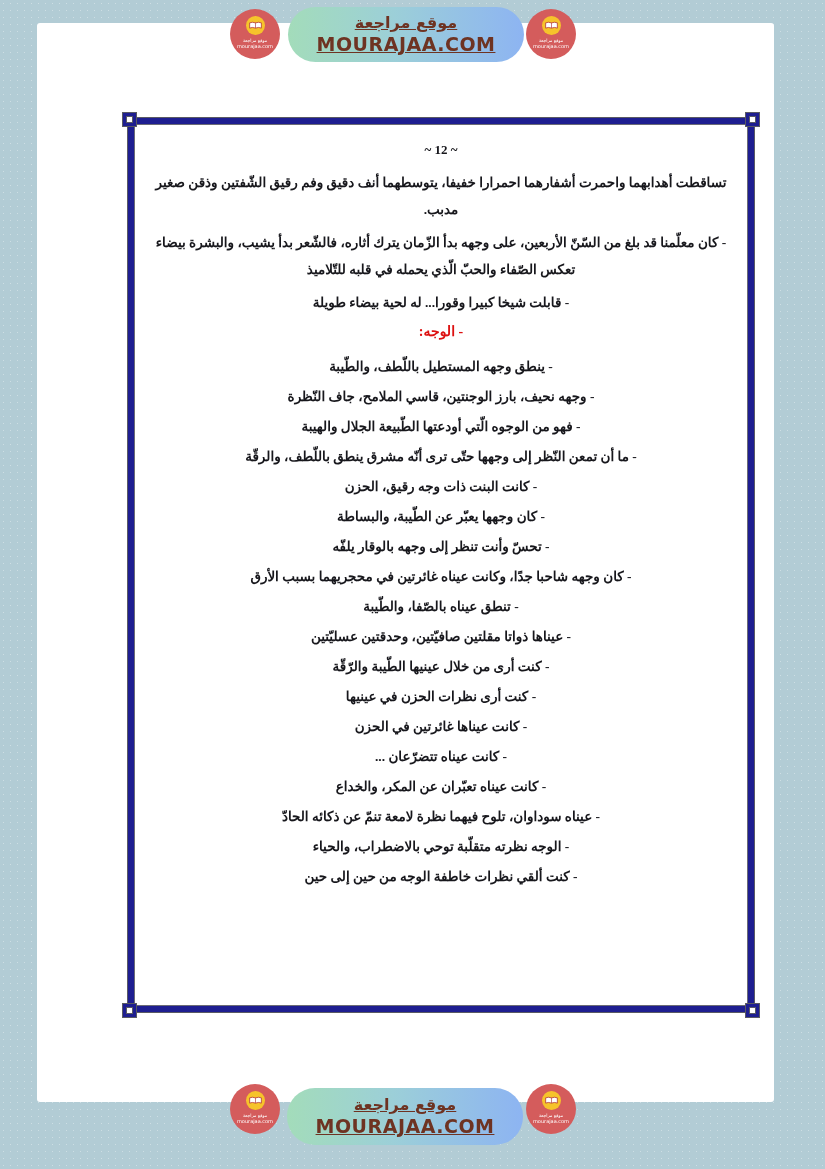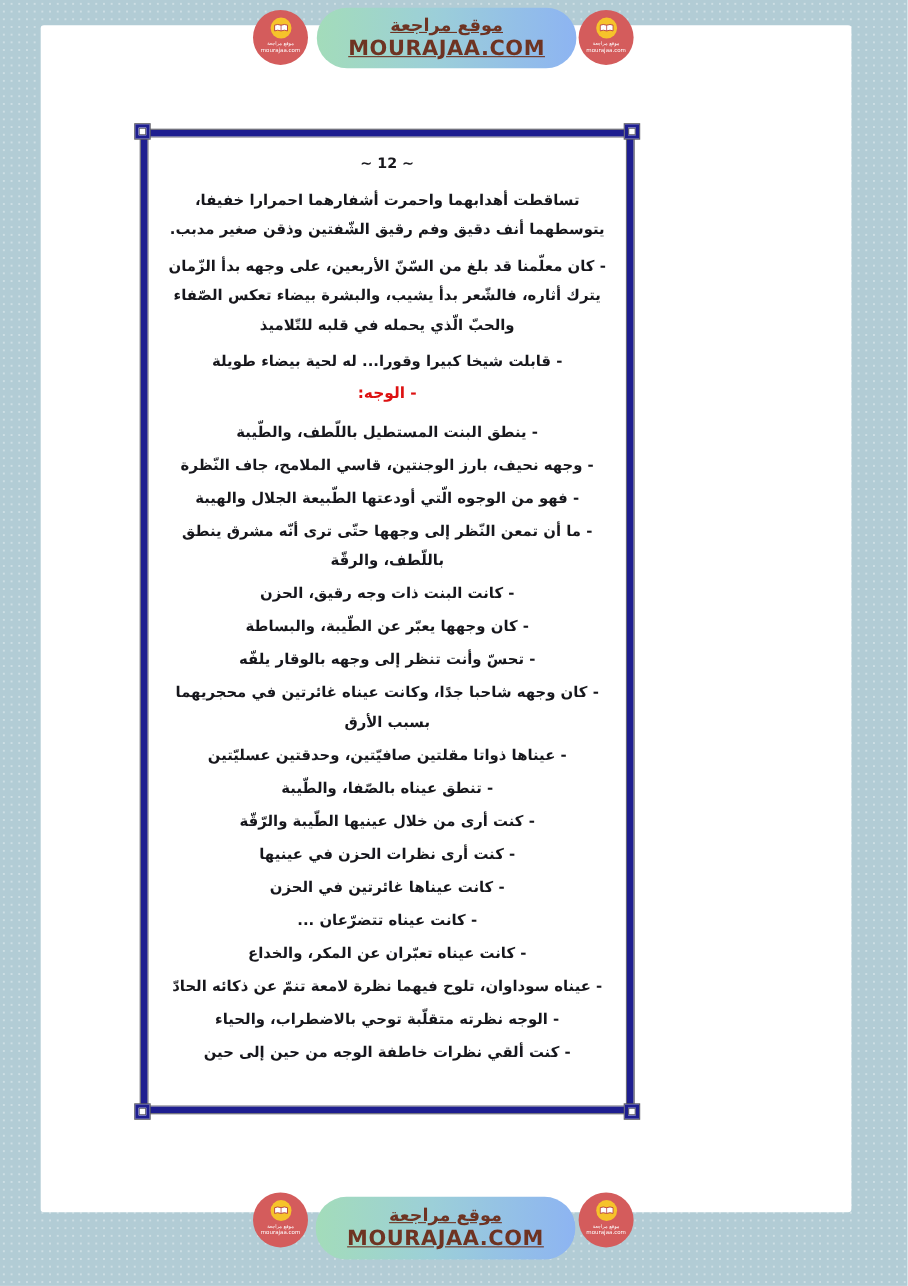--- a/index.html
+++ b/index.html
@@ -32,26 +32,26 @@
   .badge .logo-circle{
     width:19px;height:19px;border-radius:50%;background:#f6c32b;margin-top:7px;
     display:flex;align-items:center;justify-content:center;
   }
   .badge .t1{font-size:4.5px;color:#ffffff;margin-top:3px;line-height:5px;white-space:nowrap;}
   .badge .t2{font-size:5px;color:#ffffff;line-height:6px;white-space:nowrap;}
   .badge-tl{left:230px;top:9px;}  .badge-tr{left:526px;top:9px;}
   .badge-bl{left:230px;top:1084px;} .badge-br{left:526px;top:1084px;}
   
   .doc-frame{
-    position:absolute;left:128px;top:118px;width:448px;height:894px;
+    position:absolute;left:128px;top:118px;width:626px;height:894px;
     box-sizing:border-box;
     border:6px solid #1e1e90;
     outline:1px solid #5a5a64;
     box-shadow:inset 0 0 0 1px #6b6b75;
-    background:#ffffff;z-index:2;
+    background:#ffffff;z-index:2;font-family:Liberation Serif, serif;
   }
   .corner{
     position:absolute;width:13px;height:13px;box-sizing:border-box;
     background:#ffffff;border:3px solid #1e1e90;
     box-shadow:0 0 0 1px #5a5a64, inset 0 0 0 1px #5a5a64;
   }
   .corner.tl{left:-11px;top:-11px;} .corner.tr{right:-11px;top:-11px;}
   .corner.bl{left:-11px;bottom:-11px;} .corner.br{right:-11px;bottom:-11px;}
   
   .doc-content{
@@ -101,31 +101,31 @@
   <div class="corner br"></div>
 
   <div class="doc-content">
     <div class="page-number">~ 12 ~</div>
 
     <p class="intro-p">تساقطت أهدابهما واحمرت أشفارهما احمرارا خفيفا، يتوسطهما أنف دقيق وفم رقيق الشّفتين وذقن صغير مدبب.</p>
     <p class="intro-p">- كان معلّمنا قد بلغ من السّنّ الأربعين، على وجهه بدأ الزّمان يترك أثاره، فالشّعر بدأ يشيب، والبشرة بيضاء تعكس الصّفاء والحبّ الّذي يحمله في قلبه للتّلاميذ</p>
     <p class="intro-p">- قابلت شيخا كبيرا وقورا... له لحية بيضاء طويلة</p>
 
     <div class="section-heading big-gap">- الوجه:</div>
-    <div class="body-line">- ينطق البنت المستطيل باللّطف، والطّيبة</div>
+    <div class="body-line">- ينطق وجهه المستطيل باللّطف، والطّيبة</div>
     <div class="body-line">- وجهه نحيف، بارز الوجنتين، قاسي الملامح، جاف النّظرة</div>
     <div class="body-line">- فهو من الوجوه الّتي أودعتها الطّبيعة الجلال والهيبة</div>
     <div class="body-line">- ما أن تمعن النّظر إلى وجهها حتّى ترى أنّه مشرق ينطق باللّطف، والرقّة</div>
     <div class="body-line">- كانت البنت ذات وجه رقيق، الحزن</div>
     <div class="body-line">- كان وجهها يعبّر عن الطّيبة، والبساطة</div>
     <div class="body-line">- تحسّ وأنت تنظر إلى وجهه بالوقار يلفّه</div>
     <div class="body-line">- كان وجهه شاحبا جدًا، وكانت عيناه غائرتين في محجريهما بسبب الأرق</div>
 
+    <div class="body-line">- تنطق عيناه بالصّفا، والطّيبة</div>
     <div class="body-line">- عيناها ذواتا مقلتين صافيّتين، وحدقتين عسليّتين</div>
-    <div class="body-line">- تنطق عيناه بالصّفا، والطّيبة</div>
     <div class="body-line">- كنت أرى من خلال عينيها الطّيبة والرّقّة</div>
     <div class="body-line">- كنت أرى نظرات الحزن في عينيها</div>
     <div class="body-line">- كانت عيناها غائرتين في الحزن</div>
     <div class="body-line">- كانت عيناه تتضرّعان ...</div>
     <div class="body-line">- كانت عيناه تعبّران عن المكر، والخداع</div>
     <div class="body-line">- عيناه سوداوان، تلوح فيهما نظرة لامعة تنمّ عن ذكائه الحادّ</div>
     <div class="body-line">- الوجه نظرته متقلّبة توحي بالاضطراب، والحياء</div>
     <div class="body-line">- كنت ألقي نظرات خاطفة الوجه من حين إلى حين</div>
   </div>
 </div>

